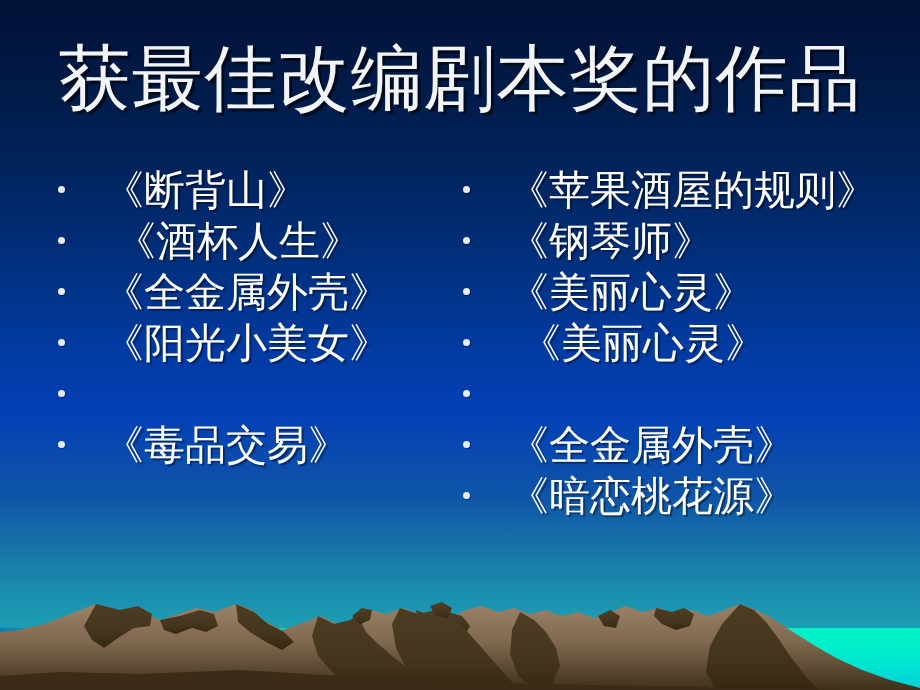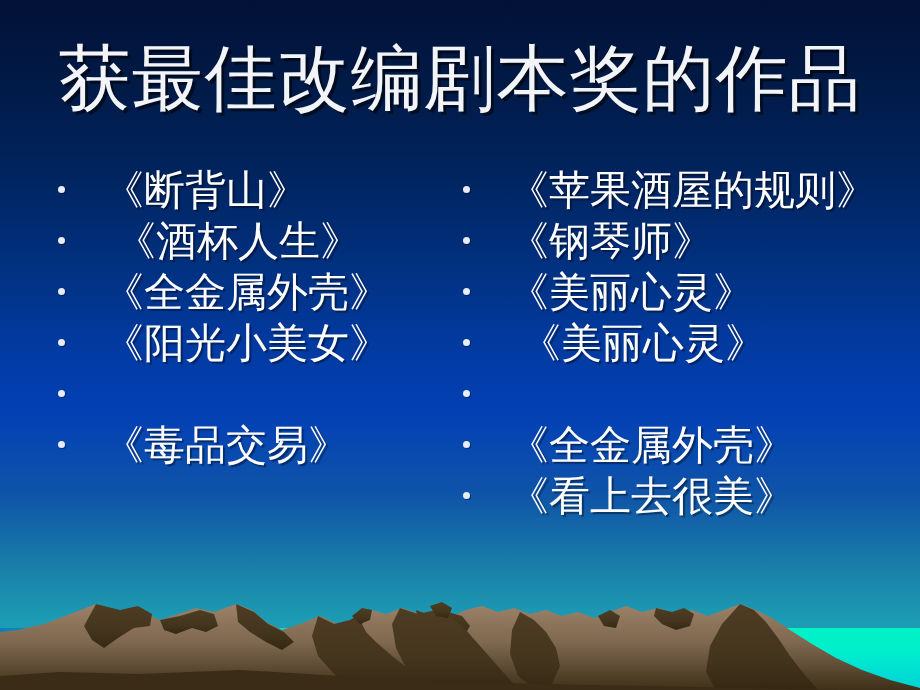--- a/index.html
+++ b/index.html
@@ -163,21 +163,21 @@
       </div>
       <div class="bullet-row">
         <span class="bullet-dot"></span>
       </div>
       <div class="bullet-row">
         <span class="bullet-dot"></span>
         <span class="bullet-text">《全金属外壳》</span>
       </div>
       <div class="bullet-row">
         <span class="bullet-dot"></span>
-        <span class="bullet-text">《看上去很美》</span>
+        <span class="bullet-text">《暗恋桃花源》</span>
       </div>
     </div>
 
   <div class="water-band"></div>
   <div class="water-left-fade"></div>
 
   <svg class="mountains" viewBox="0 0 920 110" preserveAspectRatio="none">
     <defs>
       <linearGradient id="lightRock" x1="0" y1="0" x2="0" y2="1">
         <stop offset="0%" stop-color="#9b8168"></stop>

